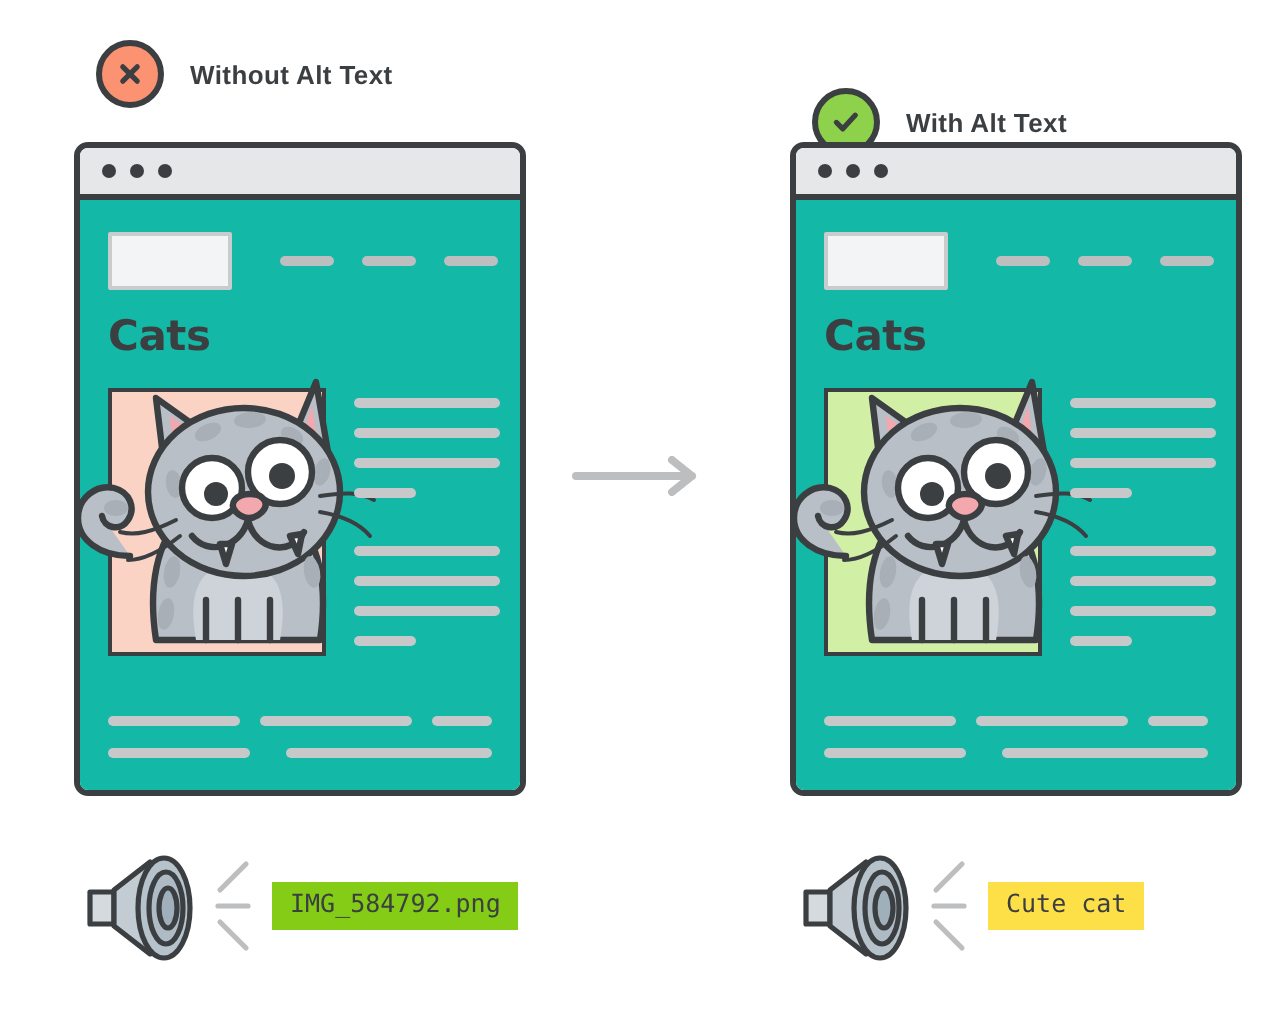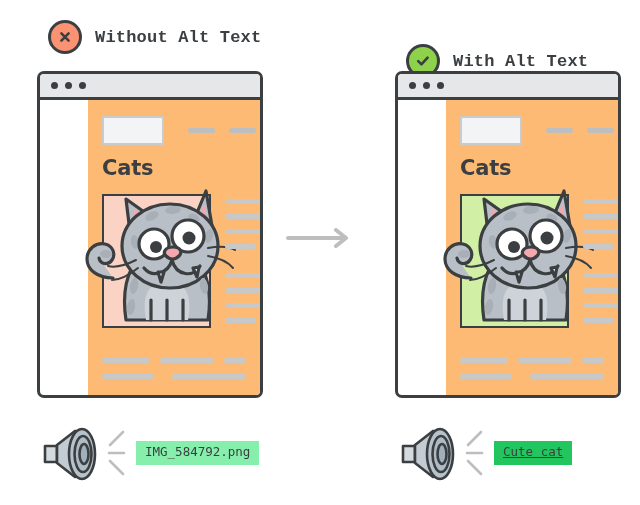--- a/index.html
+++ b/index.html
@@ -39,22 +39,22 @@
     display: flex;
     align-items: center;
     justify-content: center;
     flex: none;
   }
   .status-badge-icon.bad  { background: #fb9272; }
   .status-badge-icon.good { background: #8ed14a; }
   .status-badge-icon svg { display: block; }
 
   .panel-header-label {
-    font-family: Liberation Mono, monospace;
-    font-size: 17px;
+    font-family: Liberation Sans, sans-serif;
+    font-size: 13px;
     font-weight: bold;
     color: #3b3f42;
     letter-spacing: 0.2px;
     white-space: nowrap;
   }
 
   
   .browser {
     position: absolute;
     width: 226px;
@@ -82,22 +82,21 @@
     width: 7px;
     height: 7px;
     border-radius: 50%;
     background: #3b3f42;
     flex: none;
   }
 
   .browser-body {
     position: relative;
     height: calc(100% - 26px);
-    background: #fdba74;
-    margin-left: 48px;
+    background: #14b8a6;
   }
 
   
   .site-topbar {
     position: absolute;
     left: 14px;
     top: 16px;
     right: 12px;
     display: flex;
     align-items: center;
@@ -217,22 +216,22 @@
 
   .alt-text-badge {
     margin-left: 8px;
     padding: 5px 9px 6px 9px;
     font-family: "DejaVu Sans Mono", monospace;
     font-size: 12.5px;
     color: #3b3f42;
     white-space: nowrap;
     line-height: 1;
   }
-  .alt-text-badge.bad  { background: #86efac; }
-  .alt-text-badge.good { background: #22c55e; text-decoration: underline; }
+  .alt-text-badge.bad  { background: #84cc16; }
+  .alt-text-badge.good { background: #fde047; }
 </style>
 </head>
 <body>
 
 <div class="stage">
 
   <div class="panel-header left">
     <div class="status-badge-icon bad">
       <svg width="16" height="16" viewBox="0 0 16 16" aria-hidden="true">
         <path d="M4.4 4.4 L11.6 11.6 M11.6 4.4 L4.4 11.6" stroke="#3b3f42" stroke-width="2.6" stroke-linecap="round"></path>

